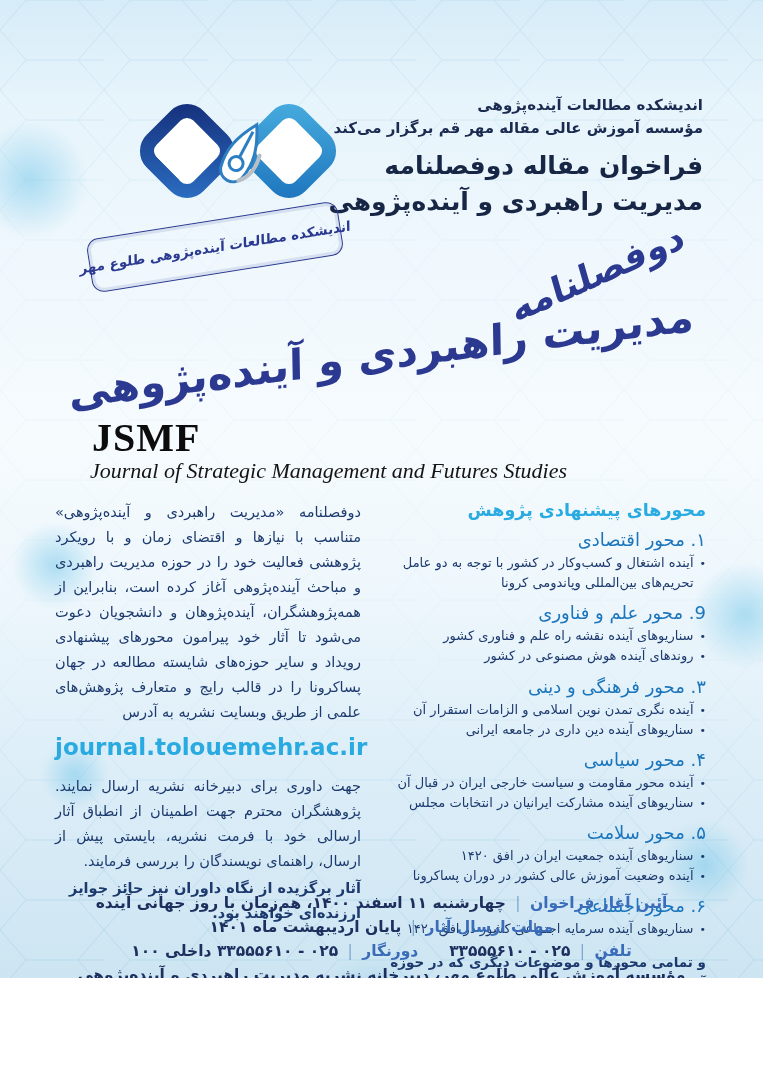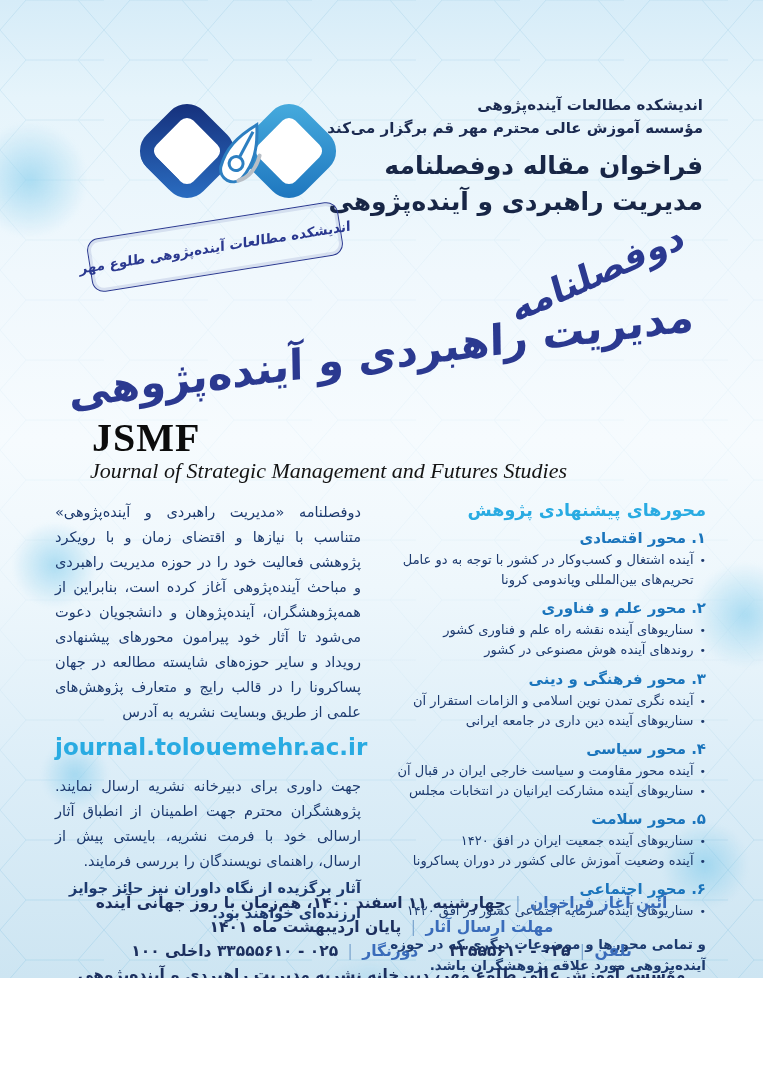--- a/index.html
+++ b/index.html
@@ -32,21 +32,21 @@
   .acronym{position:absolute;left:92px;top:414px;font-family:"Liberation Serif",serif;font-weight:bold;
     font-size:40px;color:#0c0c0c;letter-spacing:1px;}
   .journal-en{position:absolute;left:90px;top:458px;font-family:"Liberation Serif",serif;
     font-size:22px;color:#141414;white-space:nowrap;font-style:italic;}
 
   
   .columns{position:absolute;top:500px;left:55px;right:57px;display:flex;flex-direction:row-reverse;gap:26px;}
   .col-right{width:330px;direction:rtl;text-align:right;}
   .col-left{width:306px;direction:rtl;text-align:justify;color:#1d3a6e;font-size:14.5px;line-height:1.72;}
   .topics-heading{color:#29abe2;font-size:17.5px;font-weight:bold;margin-bottom:4px;}
-  .axis-title{color:#1b75bc;font-size:15px;font-weight:bold;margin:9px 0 3px;}
+  .axis-title{color:#1b75bc;font-size:18px;font-weight:normal;margin:9px 0 3px;}
   .bullet{color:#1d3a6e;font-size:13px;line-height:1.55;display:flex;gap:6px;}
   .dot{flex:0 0 auto;font-size:11px;padding-top:2px;}
   .closing{color:#1d3a6e;font-size:13.5px;font-weight:600;line-height:1.6;margin-top:12px;}
   .website{direction:ltr;text-align:center;color:#29abe2;font-weight:bold;font-size:23px;margin:4px 0 6px;}
   .p2{margin-top:2px;}
   .p3{font-weight:bold;text-align:right;margin-top:2px;}
 
   
   .footer{position:absolute;left:0;right:0;top:891px;text-align:center;direction:rtl;}
   .f-line{font-size:15.5px;line-height:1.55;color:#1c2f5e;font-weight:bold;}
@@ -105,21 +105,21 @@
     <g transform="rotate(28 116 78)">
       <path d="M116 38 C104 58 100 74 104 92 C108 104 124 104 128 92 C132 74 128 58 116 38 Z" fill="#ffffff" stroke="#2d7fc1" stroke-width="3"></path>
       <line x1="116" y1="46" x2="116" y2="74" stroke="#2d7fc1" stroke-width="3"></line>
       <circle cx="116" cy="82" r="7" fill="#ffffff" stroke="#2d7fc1" stroke-width="3"></circle>
       <path d="M126 96 C134 88 136 76 133 64" fill="none" stroke="#b9bfc6" stroke-width="4" stroke-linecap="round"></path>
     </g>
   </svg>
 
   <div class="org-block">
     <div class="org-line">اندیشکده مطالعات آینده‌پژوهی</div>
-    <div class="org-line">مؤسسه آموزش عالی محترم مهر قم برگزار می‌کند</div>
+    <div class="org-line">مؤسسه آموزش عالی مقاله مهر قم برگزار می‌کند</div>
     <div class="call-line call-first">فراخوان مقاله دوفصلنامه</div>
     <div class="call-line">مدیریت راهبردی و آینده‌پژوهی</div>
   </div>
 
   <div class="stamp">
     <span class="stamp-text">اندیشکده مطالعات آینده‌پژوهی طلوع مهر</span>
   </div>
 
   <div class="callig-small">دوفصلنامه</div>
   <div class="callig-main">مدیریت راهبردی و آینده‌پژوهی</div>
@@ -133,21 +133,21 @@
 
       <div>
         <div class="axis-title">۱. محور اقتصادی</div>
         <div class="bullet">
           <span class="dot">•</span>
           <span>آینده اشتغال و کسب‌وکار در کشور با توجه به دو عامل تحریم‌های بین‌المللی وپاندومی کرونا</span>
         </div>
       </div>
 
       <div>
-        <div class="axis-title">۲. محور علم و فناوری</div>
+        <div class="axis-title">9. محور علم و فناوری</div>
         <div class="bullet">
           <span class="dot">•</span>
           <span>سناریوهای آینده نقشه راه علم و فناوری کشور</span>
         </div>
         <div class="bullet">
           <span class="dot">•</span>
           <span>روندهای آینده هوش مصنوعی در کشور</span>
         </div>
       </div>
 

